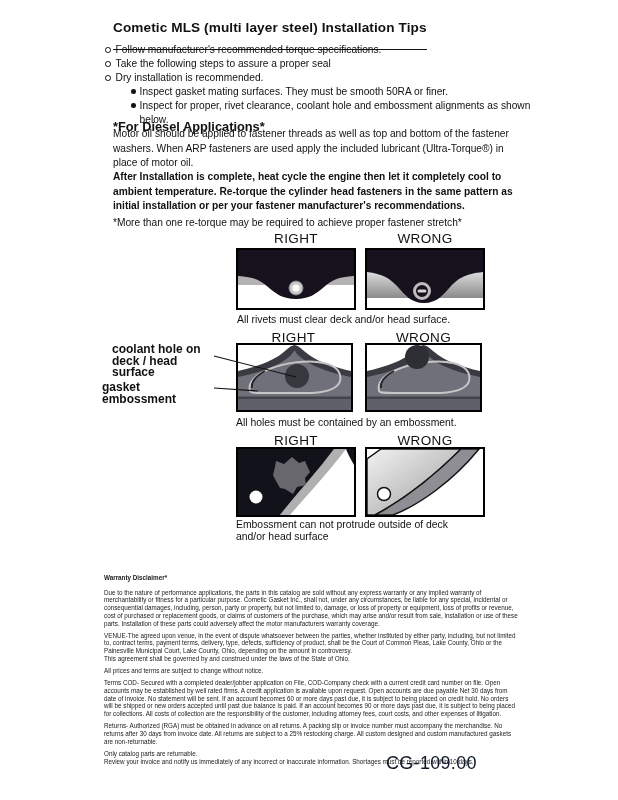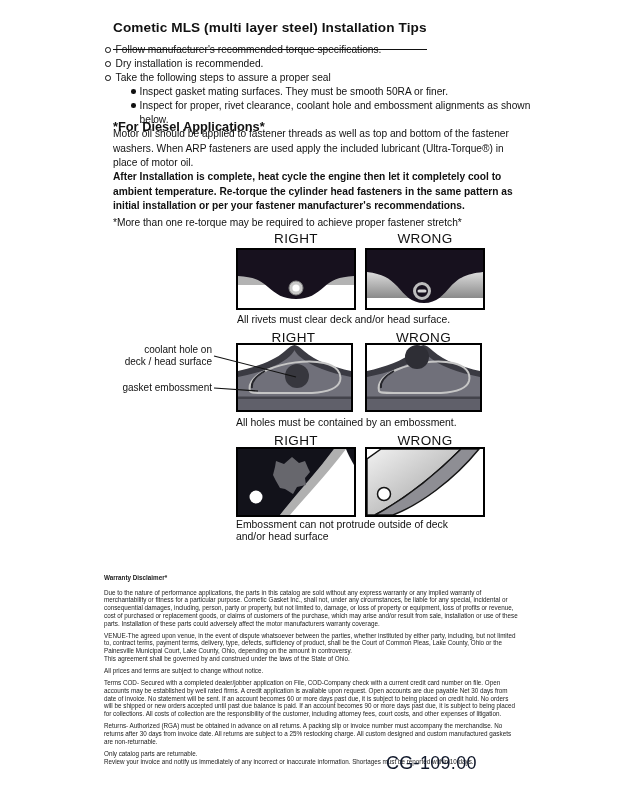--- a/index.html
+++ b/index.html
@@ -22,46 +22,46 @@
   .b .dot{flex:0 0 auto;width:4.6px;height:4.6px;background:#111;border-radius:50%;margin:4.2px 4px 0 0;}
   .diesel-h{position:absolute;left:113px;top:119px;font-size:12.8px;font-weight:bold;}
   .para{position:absolute;left:113px;width:416px;font-size:10.2px;line-height:14.6px;}
   .p1{top:127px;} .p2{top:170px;font-weight:bold;} .p3{top:216px;}
   .figs{position:absolute;left:0;top:230px;width:618px;height:318px;padding-left:31px;}
   .fig-h{position:absolute;width:120px;text-align:center;font-size:13.5px;letter-spacing:.4px;color:#111;}
   .fig-box{position:absolute;border:2px solid #000;box-sizing:border-box;background:#fff;}
   .fig-box svg{display:block;width:100%;height:100%;}
   .cap{position:absolute;font-size:10.4px;color:#111;line-height:11.5px;}
   .pre{white-space:pre-line;}
-  .callout{position:absolute;font-size:10px;line-height:11.5px;text-align:right;color:#111;}
+  .callout{position:absolute;font-size:12px;line-height:11.5px;color:#111;font-weight:bold;}
   .leader{position:absolute;left:0;top:0;pointer-events:none;}
   .fineprint{position:absolute;left:104px;top:574px;width:414px;font-size:6.3px;line-height:7.7px;color:#1a1a1a;}
   .fineprint .fp-h{font-weight:bold;margin:0 0 7px 0;}
   .fineprint p{margin:0 0 4.5px 0;}
   .code{position:absolute;left:386px;top:753px;font-size:18px;letter-spacing:.3px;color:#0f172a;}
 </style>
 </head>
 <body>
 
 <div class="page">
 
   <div class="title">Cometic MLS (multi layer steel) Installation Tips</div>
 
   <div class="bullets">
     <div class="b">
       <span class="ring"></span>
       <span>Follow manufacturer's recommended torque specifications.</span>
     </div>
     <div class="b">
       <span class="ring"></span>
-      <span>Dry installation is recommended.</span>
+      <span>Take the following steps to assure a proper seal</span>
     </div>
     <div class="b">
       <span class="ring"></span>
-      <span>Take the following steps to assure a proper seal</span>
+      <span>Dry installation is recommended.</span>
     </div>
     <div class="b sub">
       <span class="dot"></span>
       <span>Inspect gasket mating surfaces.  They must be smooth 50RA or finer.</span>
     </div>
     <div class="b sub">
       <span class="dot"></span>
       <span>Inspect for proper, rivet clearance, coolant hole and embossment alignments as shown below.</span>
     </div>
   </div>

